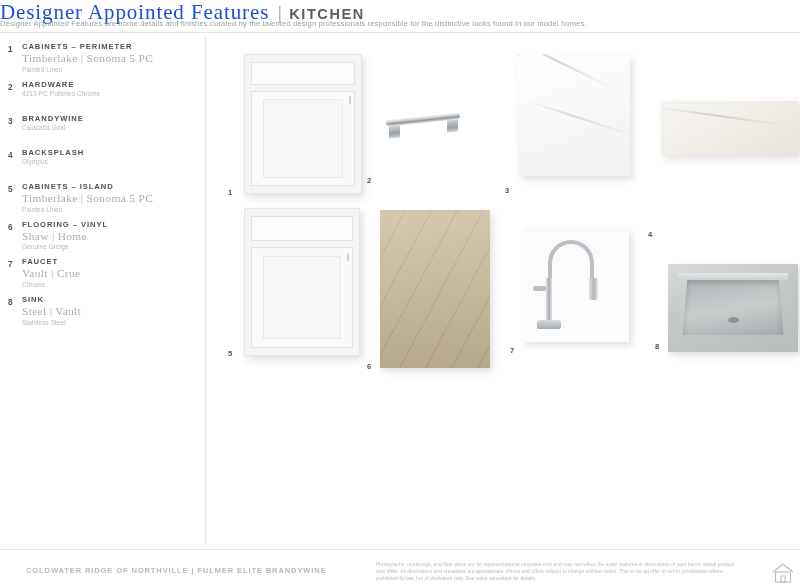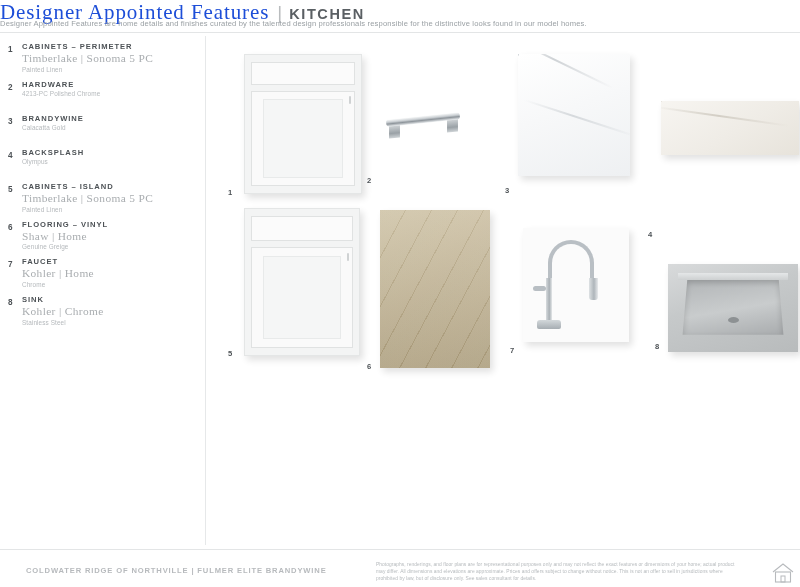--- a/index.html
+++ b/index.html
@@ -415,28 +415,28 @@
   <div class="spec">
     <span class="num">6</span>
     <div class="cat">FLOORING – VINYL</div>
     <div class="brand">Shaw | Home</div>
     <div class="detail">Genuine Greige</div>
   </div>
 
   <div class="spec">
     <span class="num">7</span>
     <div class="cat">FAUCET</div>
-    <div class="brand">Kohler | Home</div>
+    <div class="brand">Vault | Crue</div>
     <div class="detail">Chrome</div>
   </div>
 
   <div class="spec">
     <span class="num">8</span>
     <div class="cat">SINK</div>
-    <div class="brand">Kohler | Chrome</div>
+    <div class="brand">Steel | Vault</div>
     <div class="detail">Stainless Steel</div>
   </div>
 
 </div>
 
 <div class="board">
 
   <div class="swatch" style="left:26px; top:12px; width:118px; height:140px;">
     <div class="cabinet img-shadow" style="width:118px;height:140px;">
       <div class="drawer"></div>

